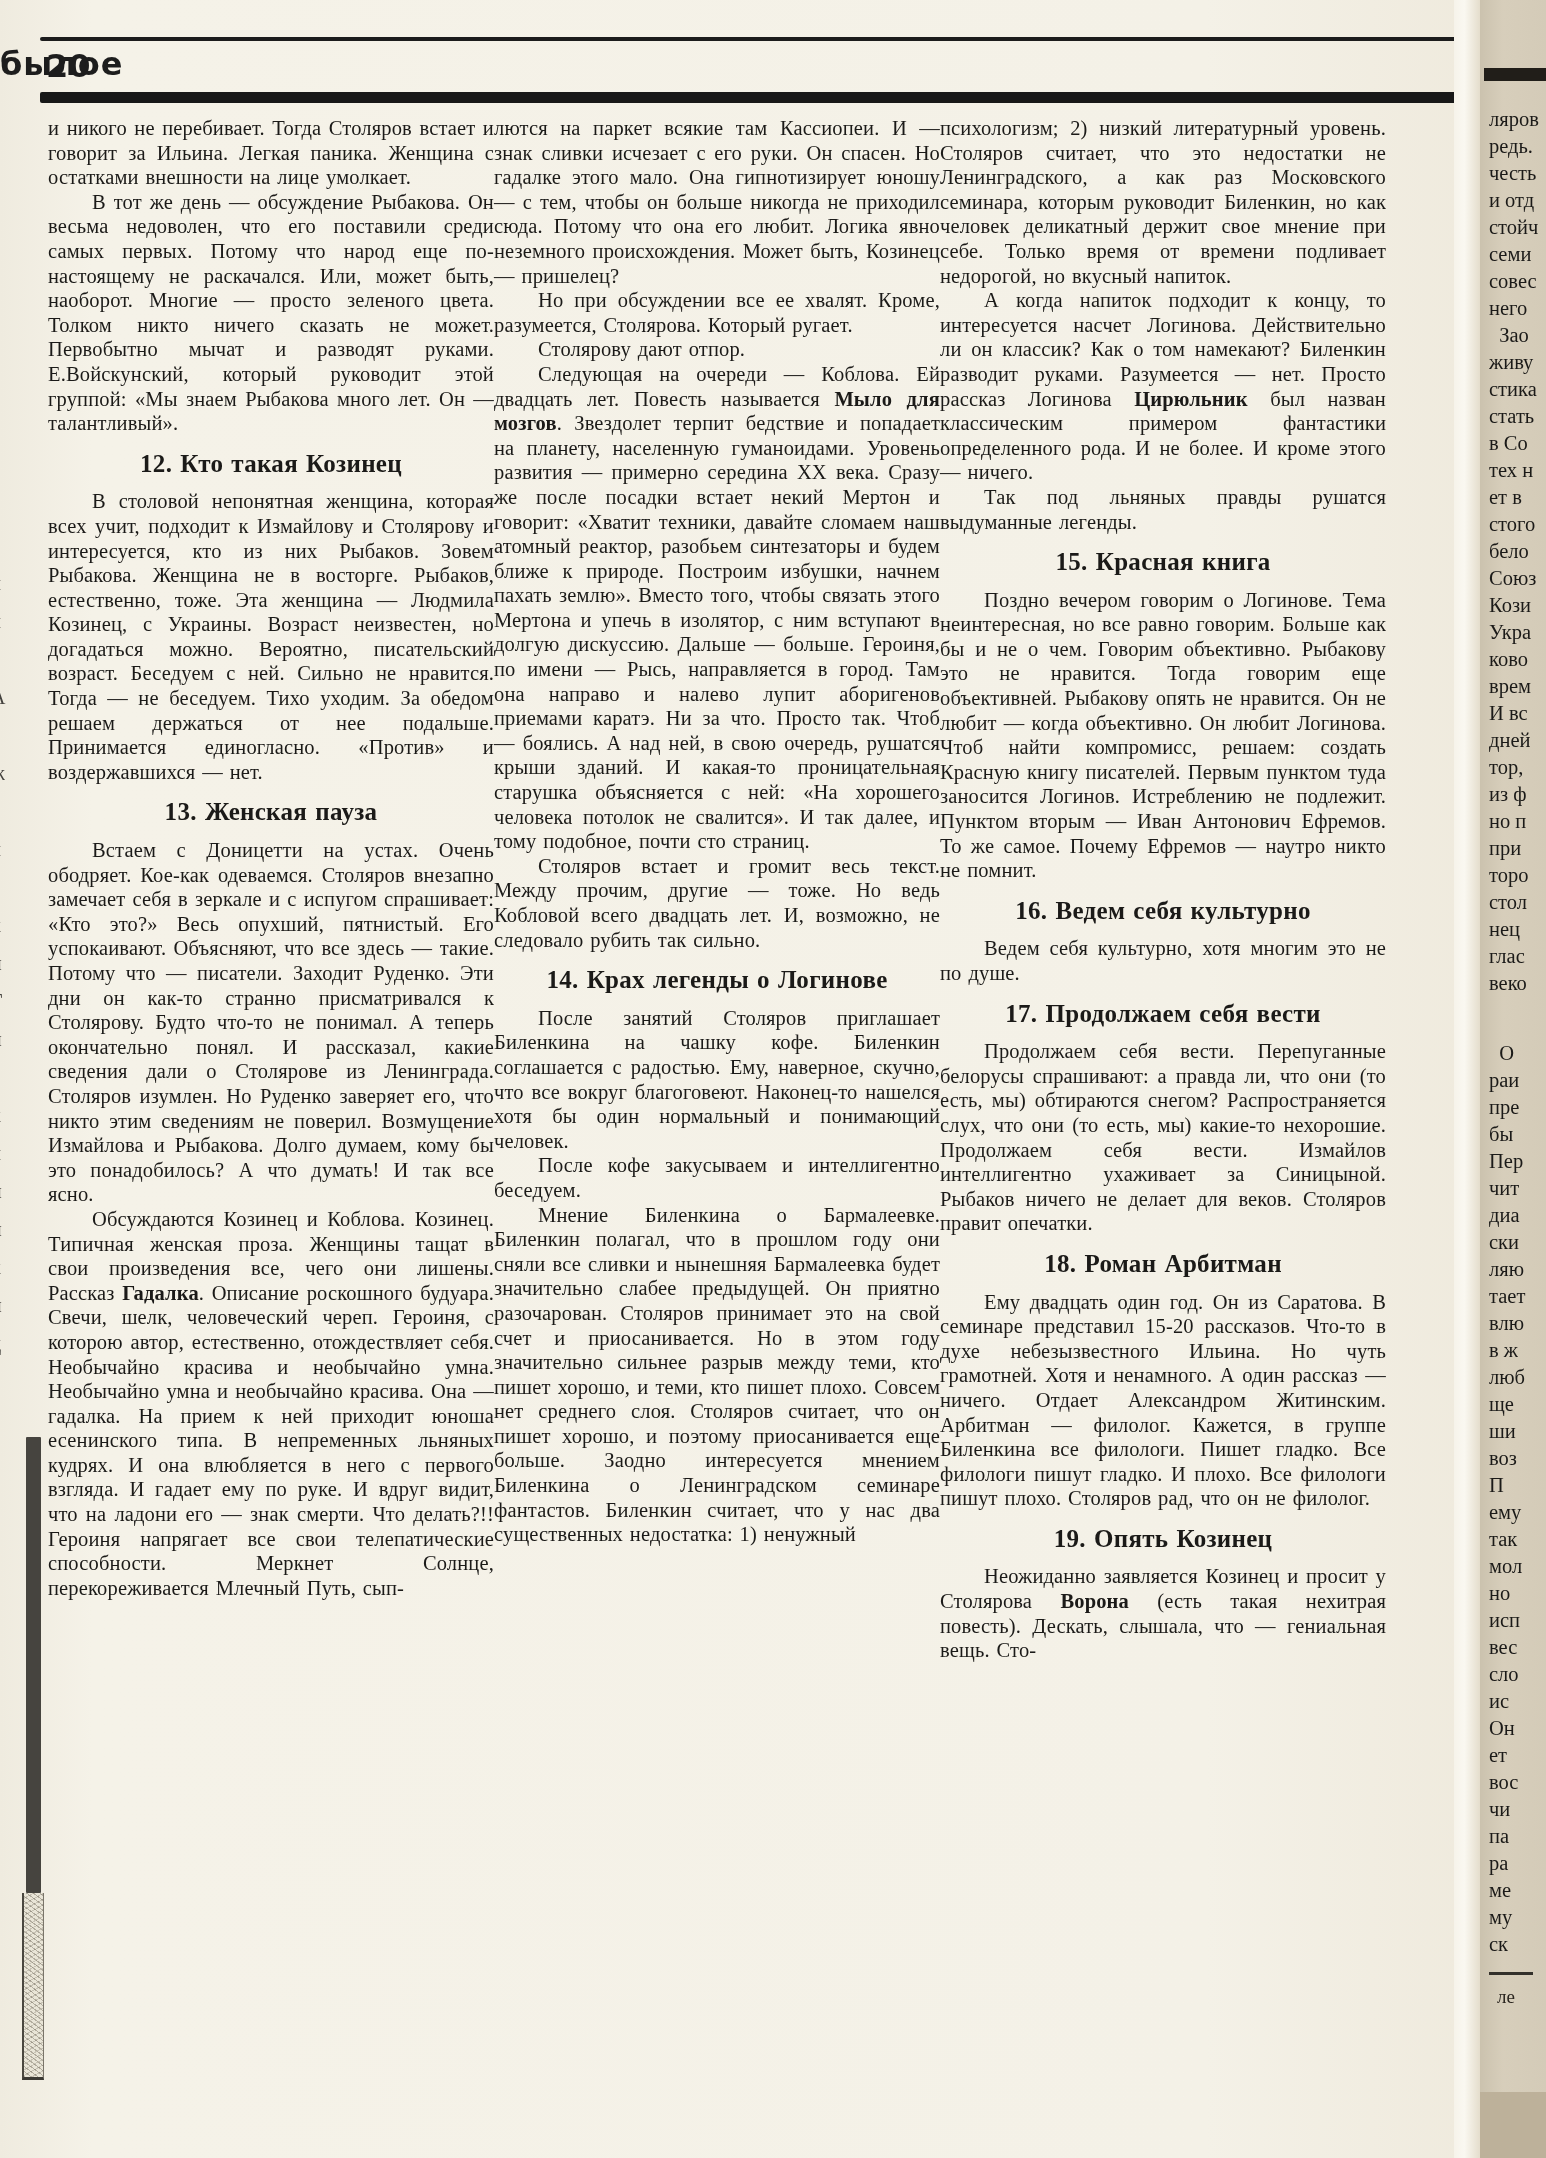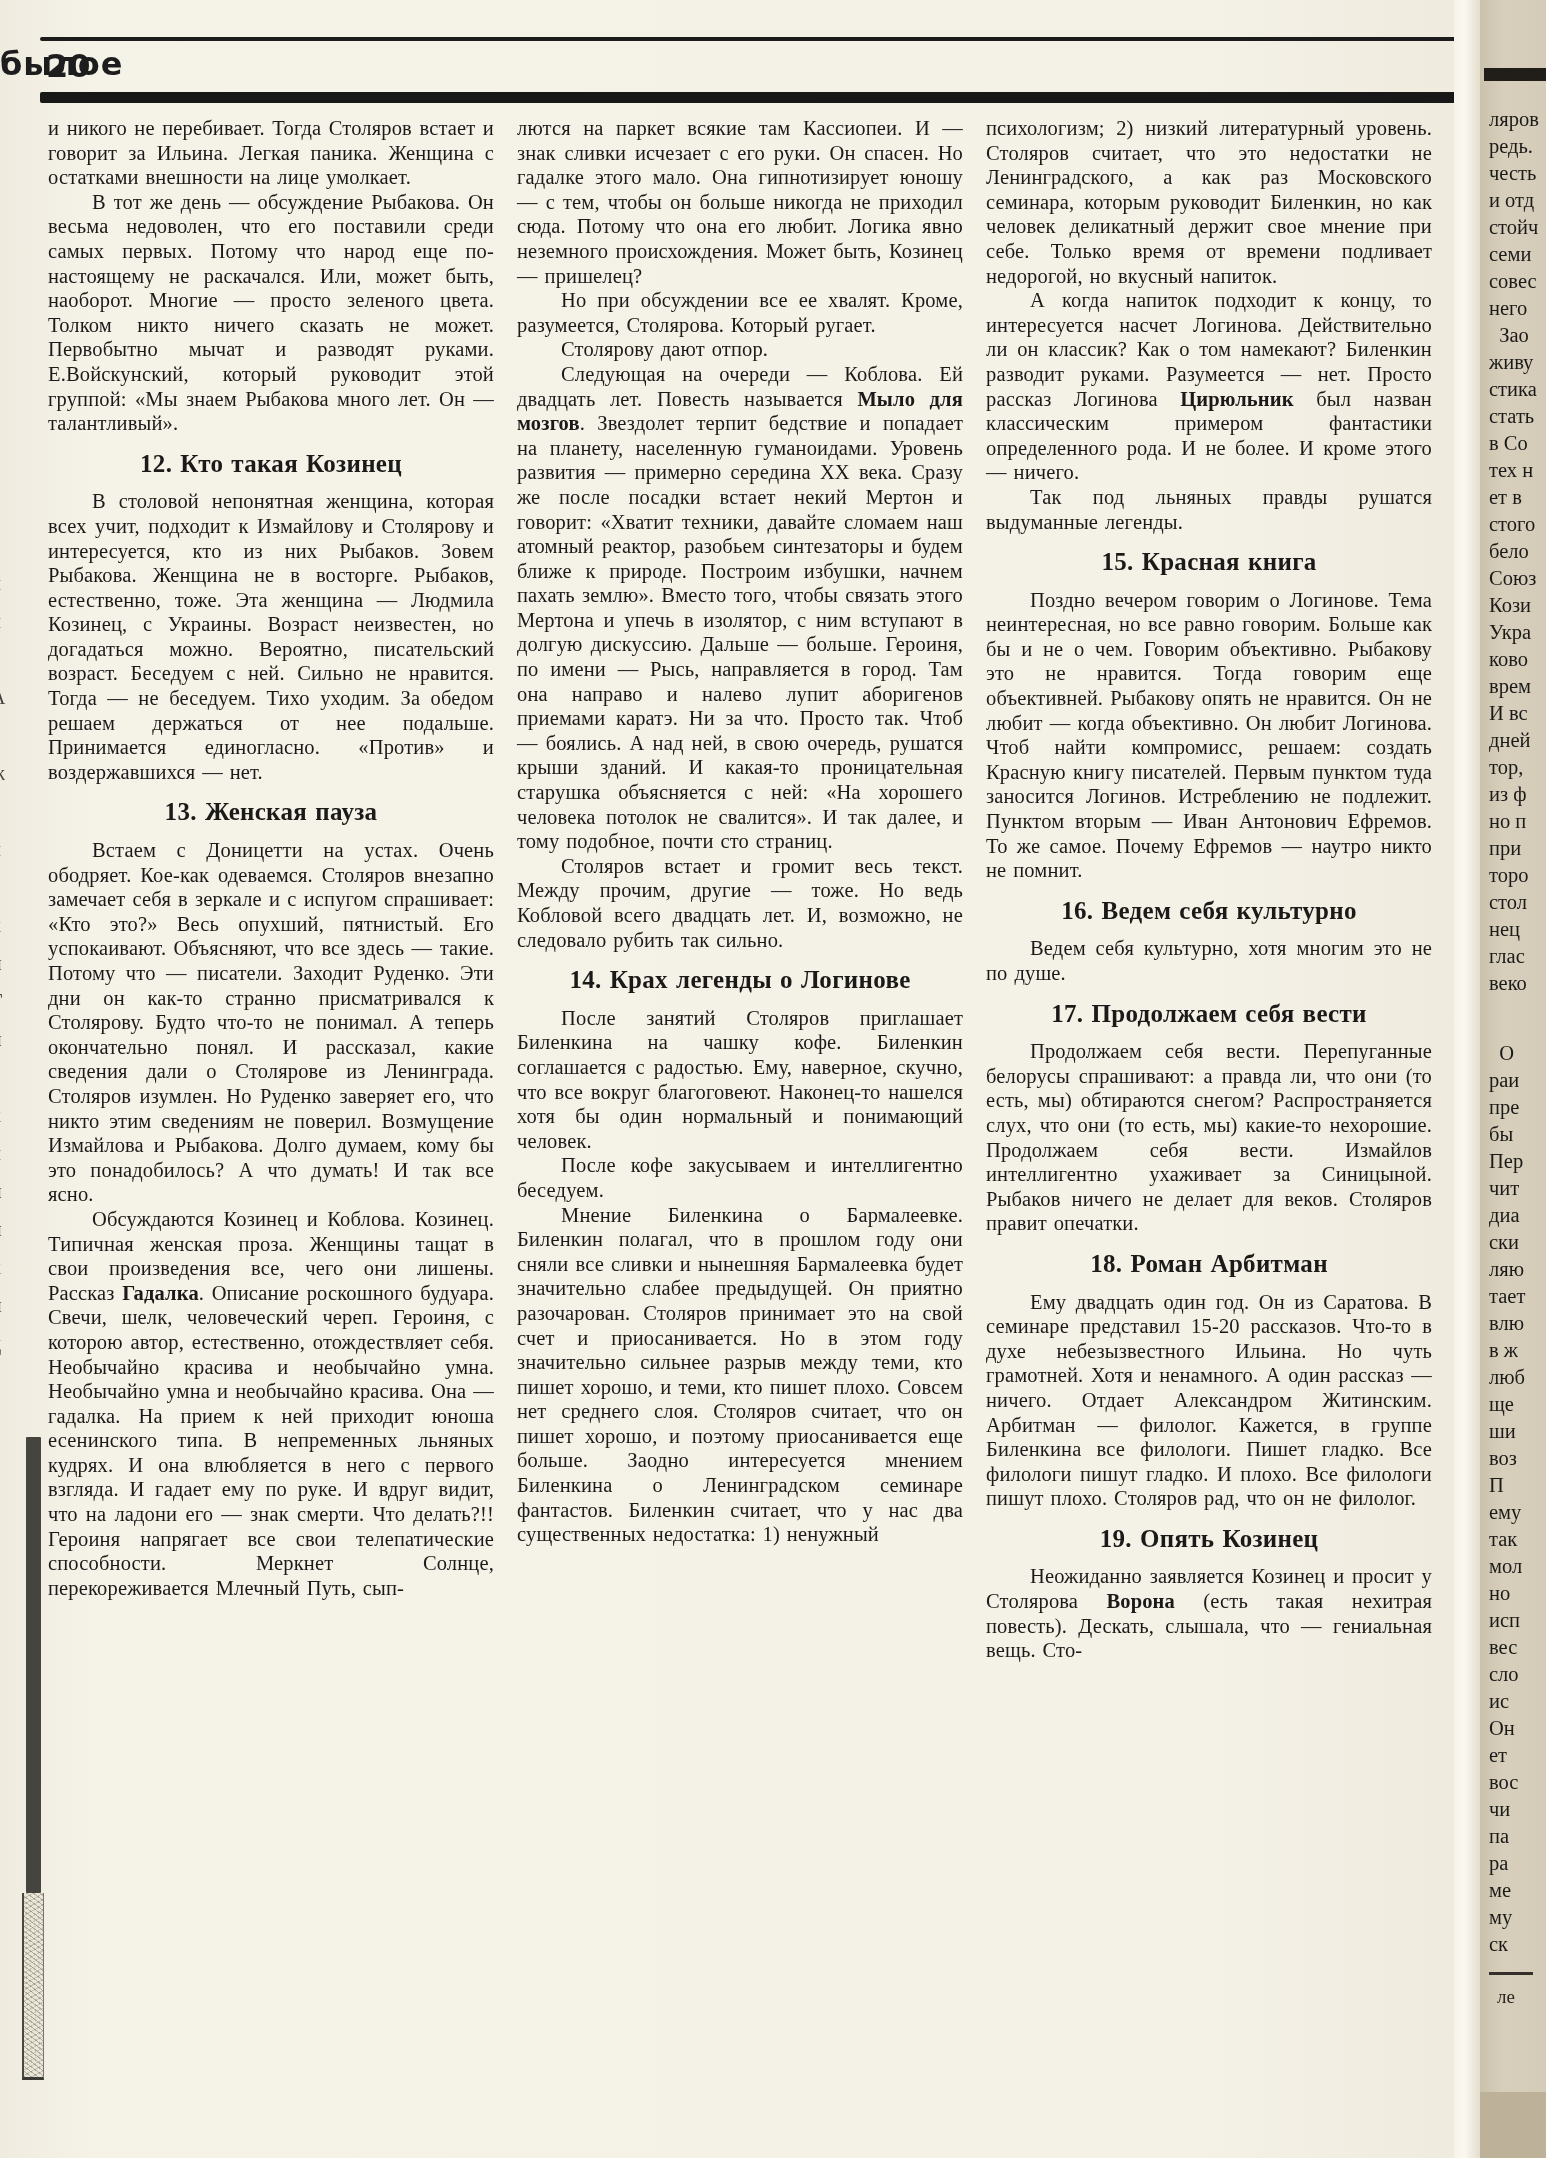--- a/index.html
+++ b/index.html
@@ -8,21 +8,21 @@
     background:linear-gradient(90deg,#efebdf 0%,#f5f2e8 6%,#f4f1e7 78%,#efeadd 96%,#ece6d8 100%);
     font-family:"Liberation Serif","DejaVu Serif",serif;color:#1b1a18;
   }
   
   .rule-thin{position:absolute;left:40px;top:37px;width:1416px;height:4px;background:#1c1c1c;border-radius:2px;}
   .rule-thick{position:absolute;left:40px;top:92px;width:1416px;height:11px;background:#181818;border-radius:2px;}
   .page-num{position:absolute;top:47px;left:46px;font-family:"DejaVu Sans","Liberation Sans",sans-serif;font-weight:bold;font-size:32px;color:#1d1d1d;text-align:right;}
   .running-title{position:absolute;top:45px;left:0;width:1456px;text-align:left;
     font-family:"DejaVu Sans","Liberation Sans",sans-serif;font-weight:bold;font-size:32px;letter-spacing:1px;color:#1d1d1d;}
   
-  .cols{position:absolute;left:48px;top:116px;width:1384px;display:flex;gap:23px;font-family:Liberation Serif, serif;}
+  .cols{position:absolute;left:48px;top:116px;width:1384px;display:flex;font-family:Liberation Serif, serif;}
   .col{width:446px;font-size:20.5px;line-height:24.6px;text-align:justify;letter-spacing:.15px;word-spacing:1.6px;}
   .para{margin:0;}
   .para.ind{text-indent:44px;}
   .para b{font-weight:bold;}
   .sec-heading{font-weight:bold;text-align:center;font-size:25px;margin:16px 0 13px;letter-spacing:.3px;}
   
   .page-edge{position:absolute;left:1454px;top:0;width:26px;height:2158px;
     background:linear-gradient(90deg,#f6f3ea 0%,#faf8f1 40%,#e4ddcc 100%);}
   .next-page{position:absolute;left:1480px;top:0;width:66px;height:2158px;
     background:linear-gradient(90deg,#cbc2ae 0%,#d7cebb 35%,#d4cbb8 100%);color:#2b2620;}

